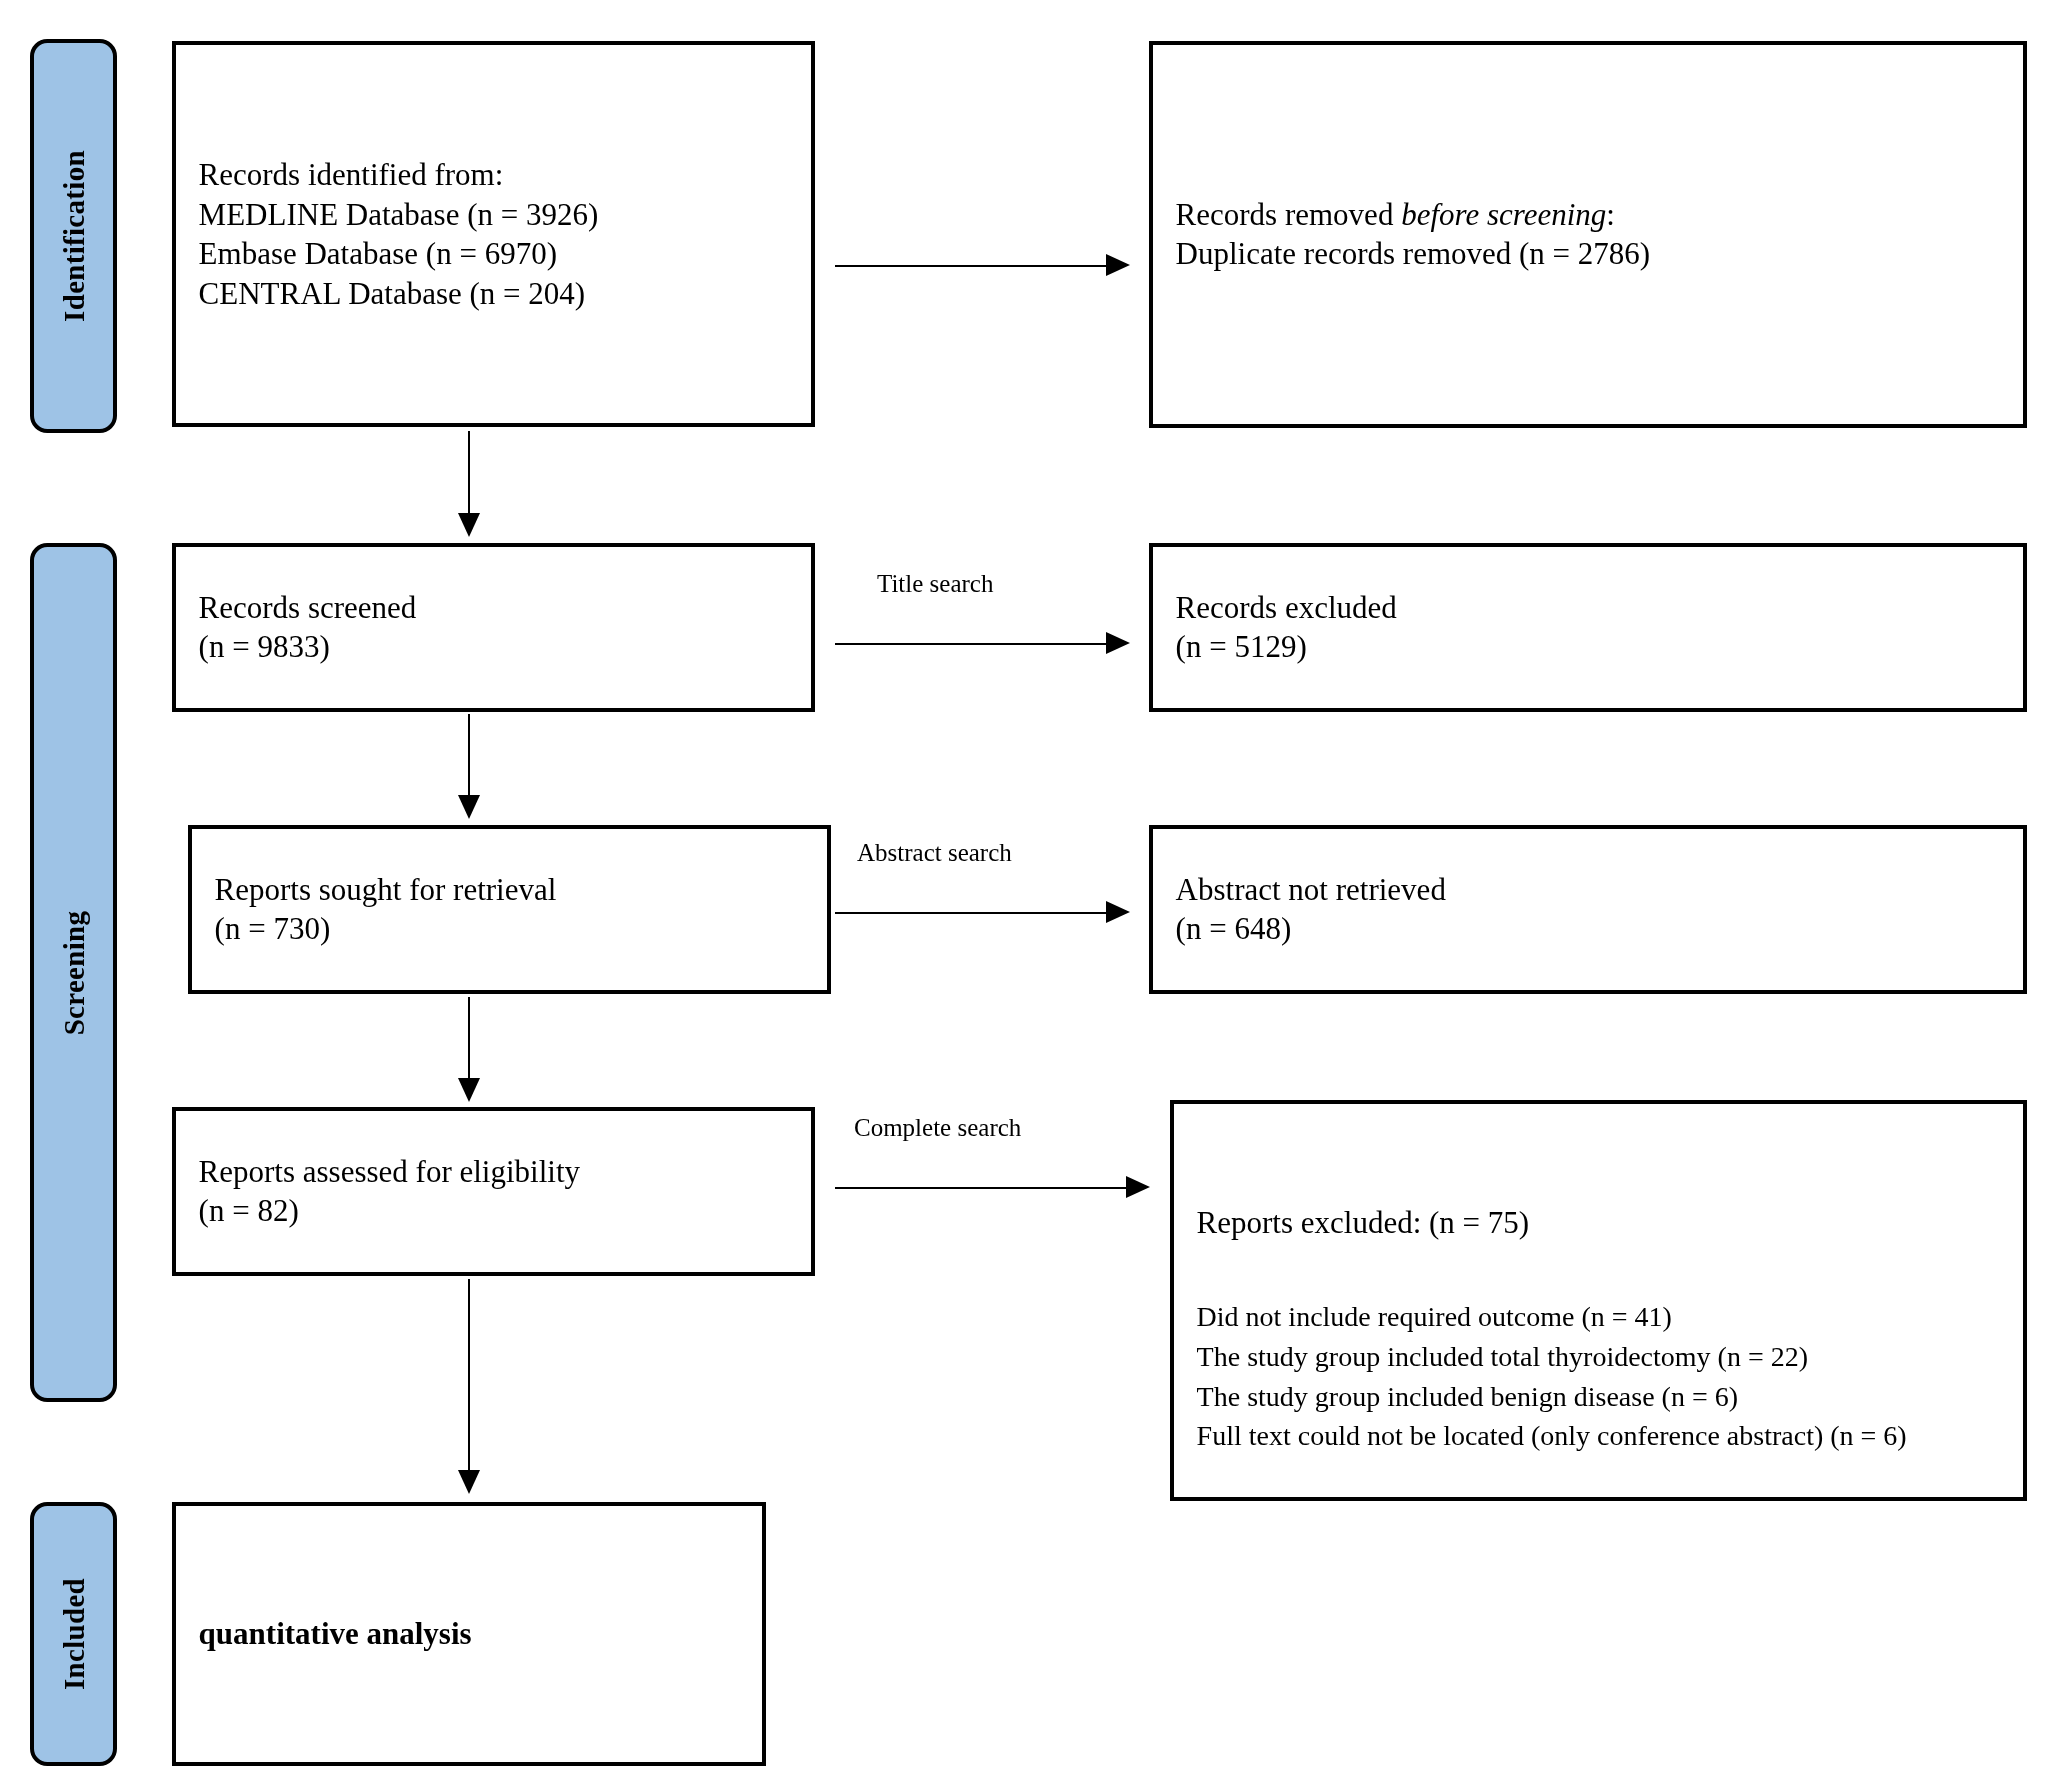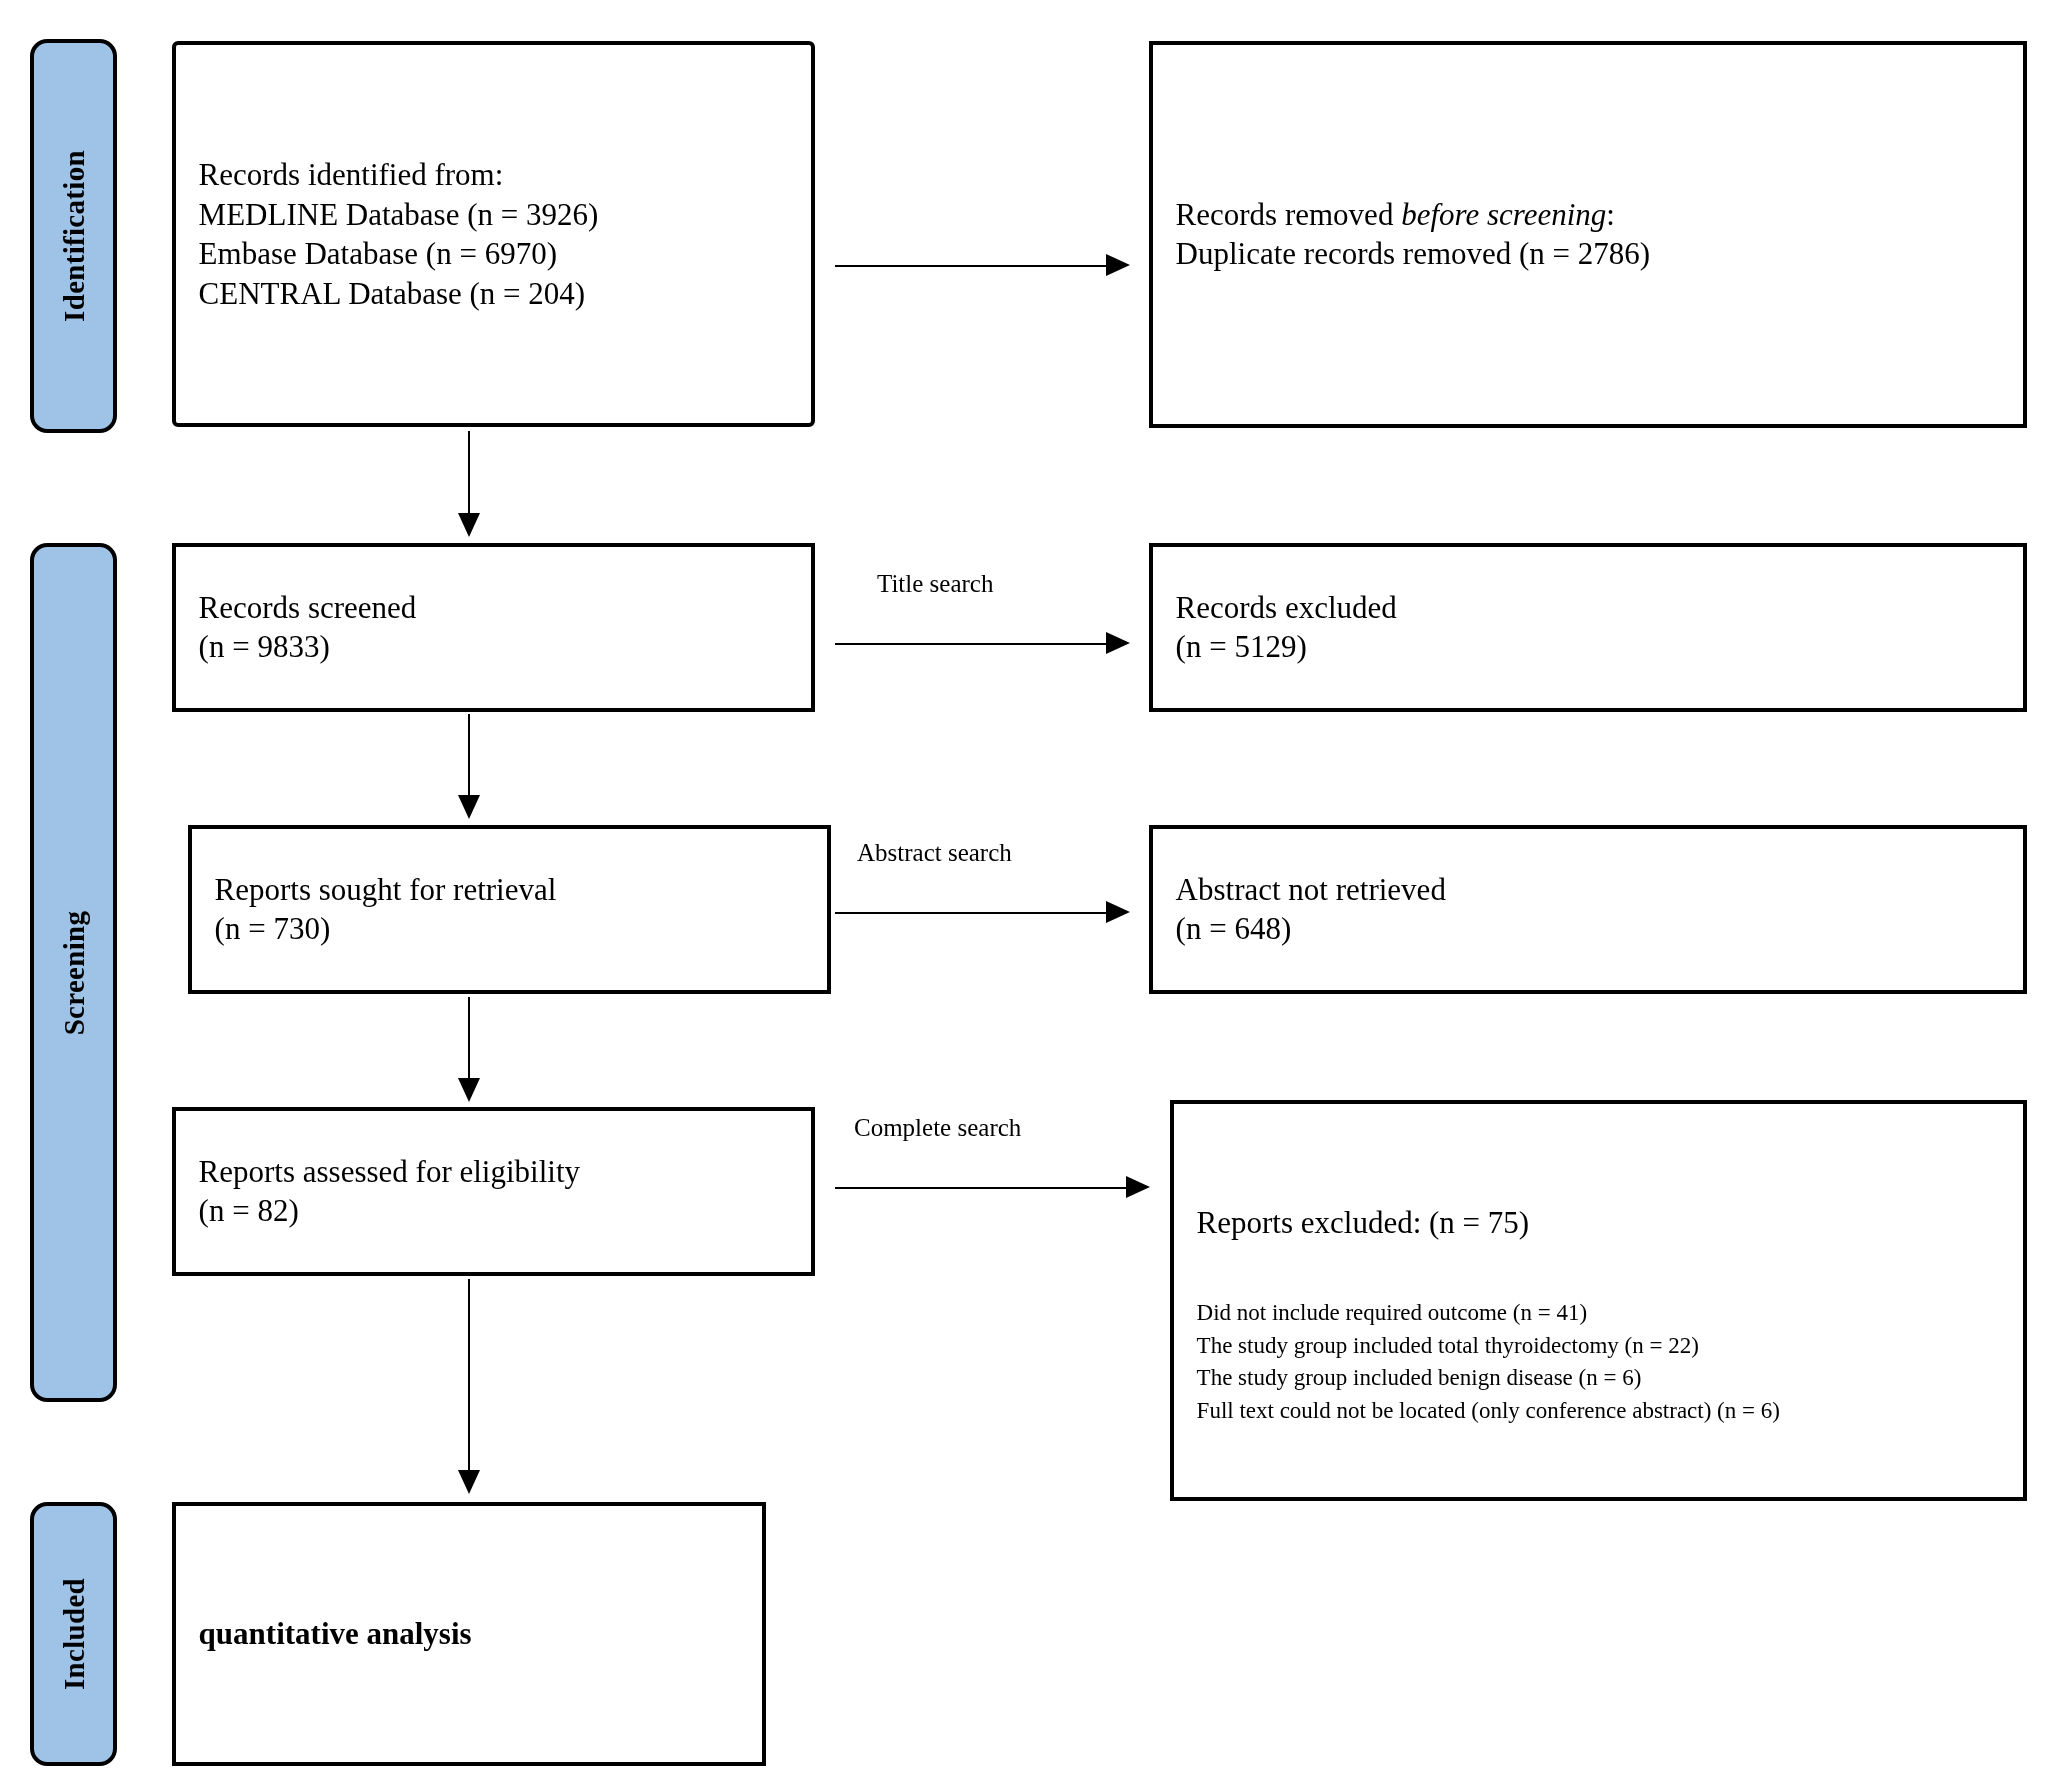--- a/index.html
+++ b/index.html
@@ -92,21 +92,21 @@
     font-size: 25px;
     line-height: 1;
     white-space: nowrap;
   }
 
   
   .reason-list {
     position: absolute;
     left: 22.6px;
     right: 9px;
-    font-size: 23px;
+    font-size: 28px;
     line-height: 1.42;
   }
   .reason-list .line { display: block; white-space: nowrap; }
 </style>
 </head>
 <body>
 
 <div id="canvas">
 
   <div class="stage-bar" style="left:30px; top:39px; width:87px; height:394px;">
@@ -114,21 +114,21 @@
   </div>
 
   <div class="stage-bar" style="left:30px; top:543px; width:87px; height:859px;">
     <span class="stage-label">Screening</span>
   </div>
 
   <div class="stage-bar" style="left:30px; top:1502px; width:87px; height:264px;">
     <span class="stage-label">Included</span>
   </div>
 
-  <div class="flow-box" style="left:172px; top:41px; width:643px; height:386px;border-radius:6px;">
+  <div class="flow-box" style="left:172px; top:41px; width:643px; height:386px;">
     <div class="box-text vcenter">
       <span class="line">Records identified from:</span>
       <span class="line">MEDLINE Database (n = 3926)</span>
       <span class="line">Embase Database (n = 6970)</span>
       <span class="line">CENTRAL Database (n = 204)</span>
     </div>
   </div>
 
   <div class="flow-box" style="left:1149px; top:41px; width:878px; height:387px;">
     <div class="box-text vcenter">

